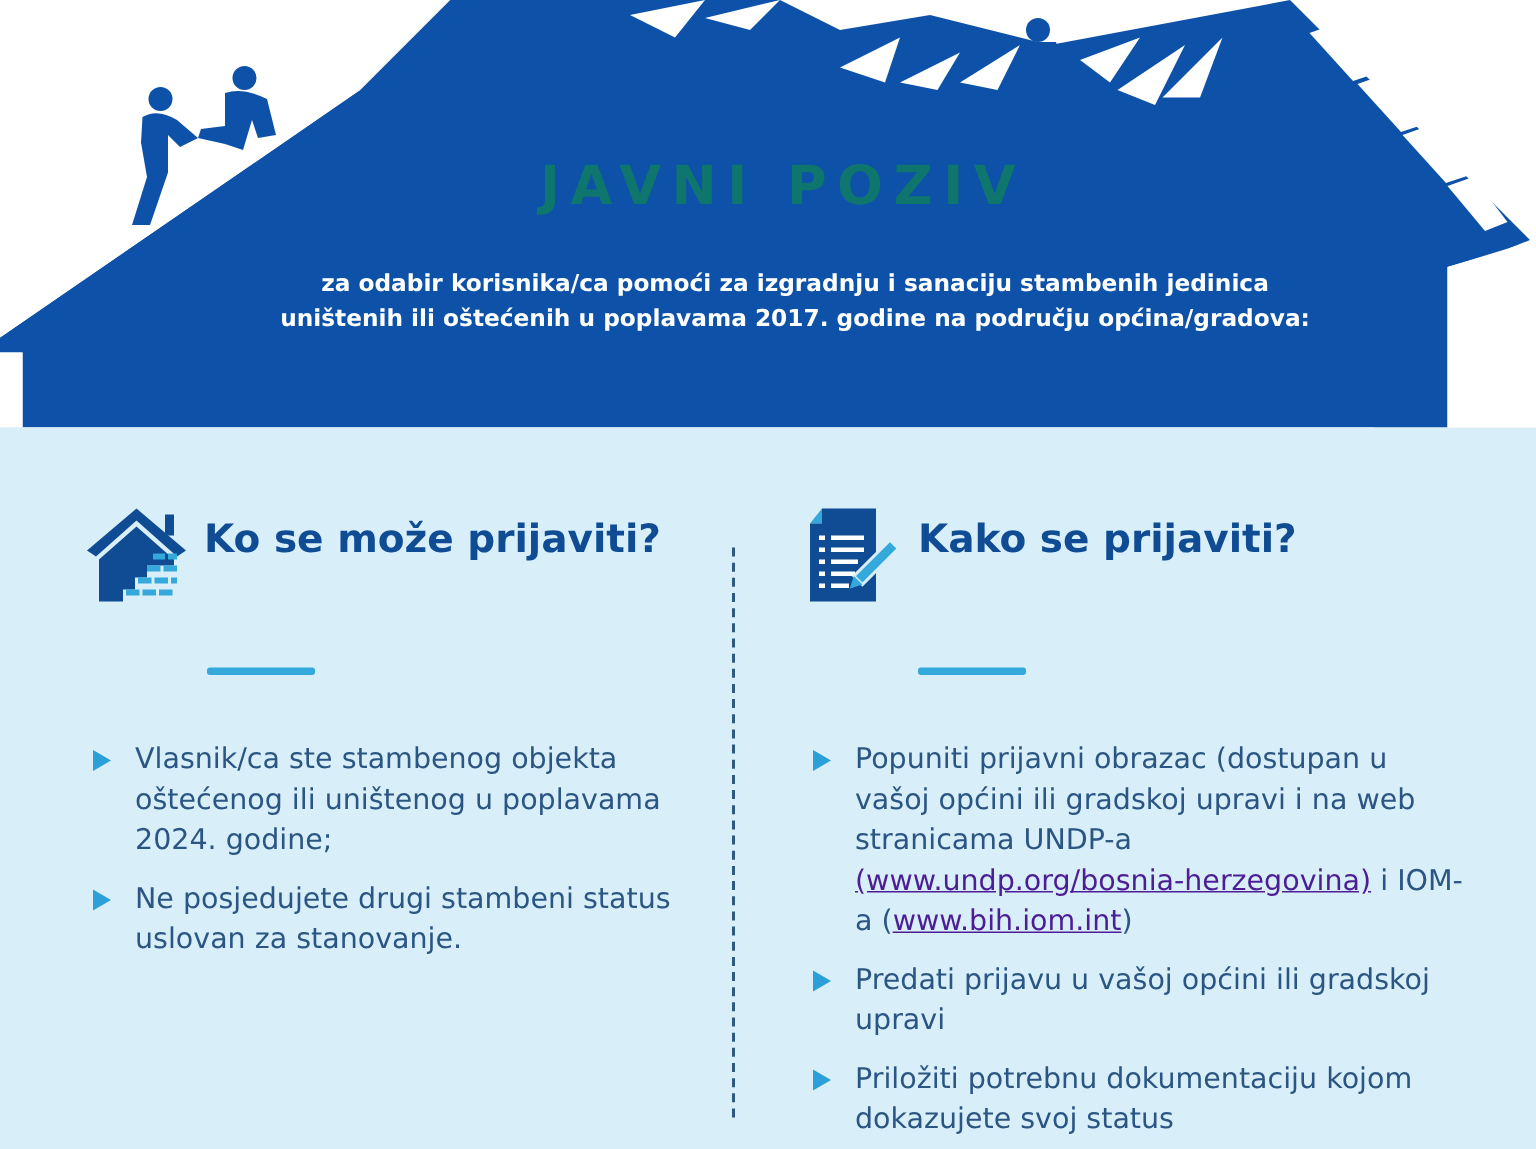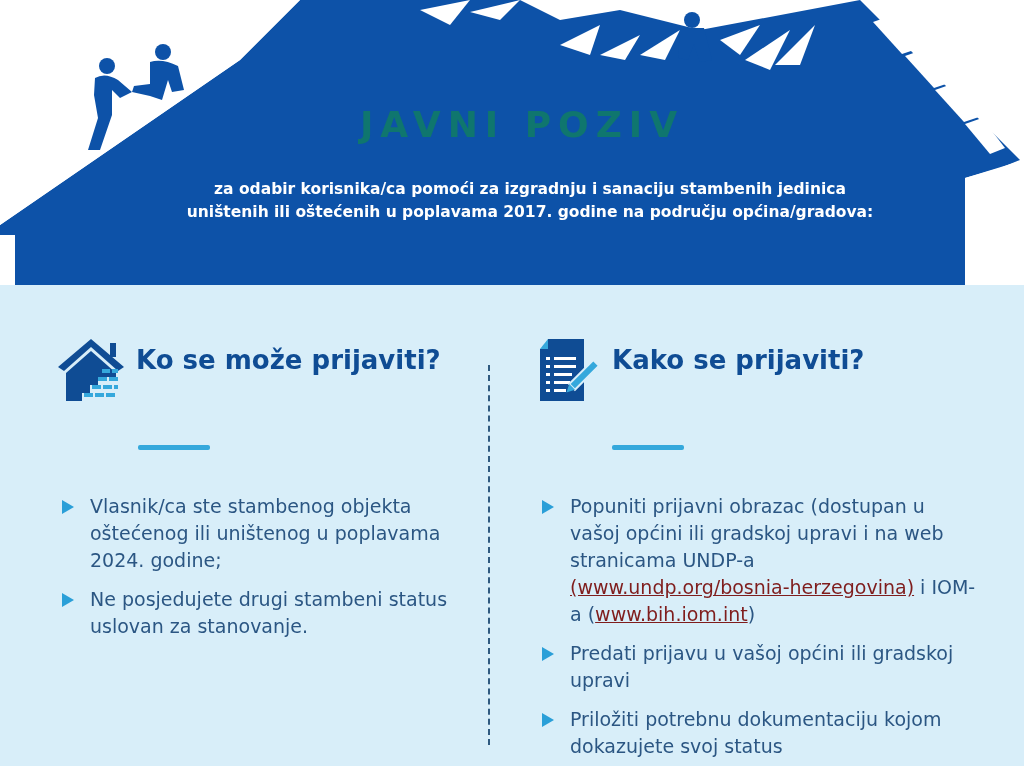--- a/index.html
+++ b/index.html
@@ -68,21 +68,21 @@
       margin-bottom: 12px;
     }
     .list li .bullet {
       position: absolute; left: 2px; top: 7px;
       width: 0; height: 0;
       border-top: 7px solid transparent;
       border-bottom: 7px solid transparent;
       border-left: 12px solid #2a9fd8;
     }
     .col-right .list li { padding-left: 30px; }
-    .list li a { color: #7f1d1d; text-decoration: underline; }
+    .list li a { color: #4c1d95; text-decoration: underline; }
     .divider {
       position: absolute; left: 488px; top: 80px; height: 380px; width: 0;
       border-left: 2px dashed #2f5a80;
     }
   </style>
 </head>
 <body>
 
 <div class="banner">
   <svg class="house" width="1024" height="285" viewBox="0 0 1024 285">

